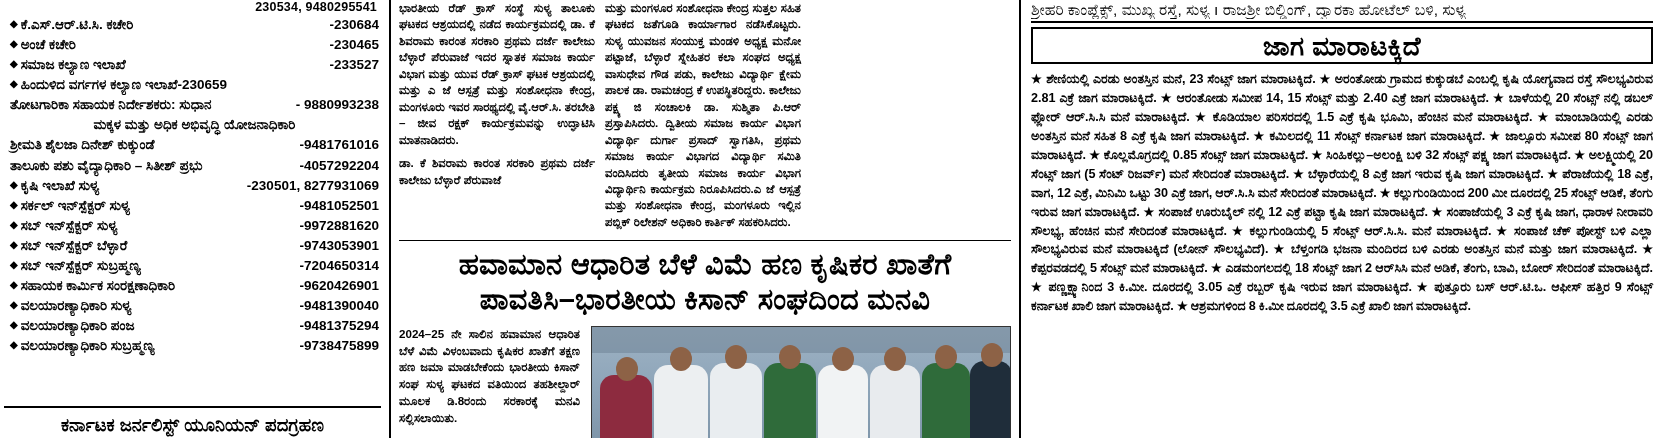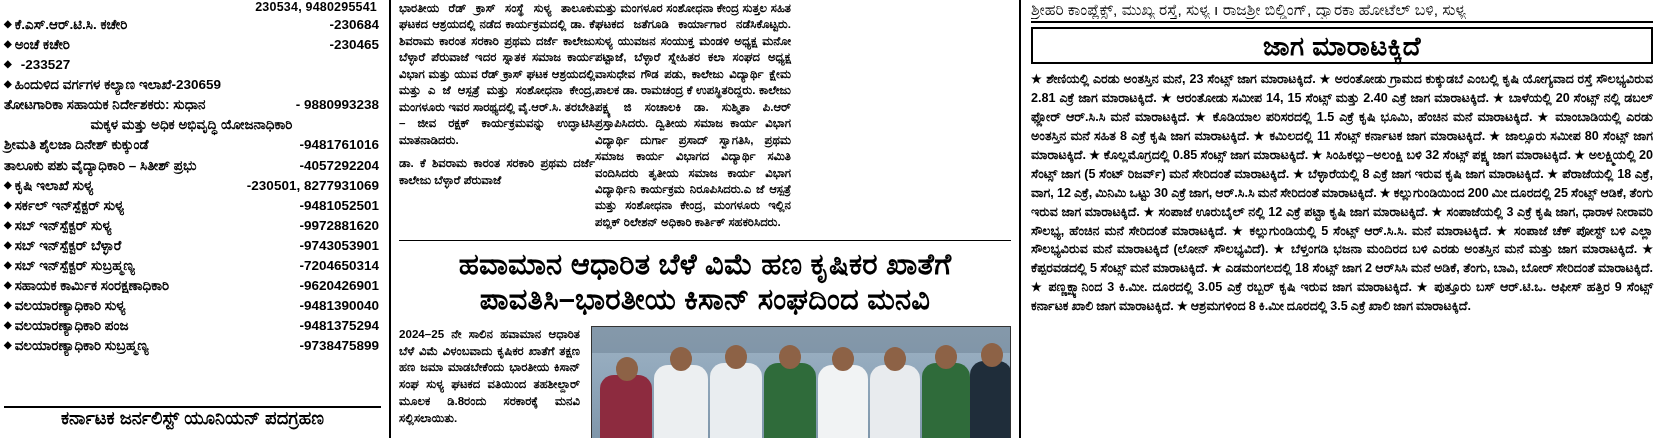--- a/index.html
+++ b/index.html
@@ -16,21 +16,21 @@
     position: relative;
     width: 1661px;
     height: 438px;
     display: flex;
     align-items: stretch;
   }
 
   
   .col-dir {
     width: 385px;
-    padding: 0 6px 0 4px;
+    padding: 0 6px 0 10px;
     position: relative;
     flex: 0 0 auto;
   }
   .dir-top-num {
     text-align: right;
     font-size: 12.5px;
     font-weight: bold;
     letter-spacing: .2px;
     margin: 0 2px 1px 0;
   }
@@ -62,21 +62,21 @@
     display: flex;
     justify-content: space-between;
     font-size: 13.5px;
     font-weight: bold;
     line-height: 1.5;
     white-space: nowrap;
   }
   .dir-footer {
     position: absolute;
     left: 8px;
-    bottom: 9px;
+    bottom: 2px;
     width: 369px;
     text-align: center;
     font-size: 18px;
     font-weight: bold;
     white-space: nowrap;
   }
   .dir-footer-rule {
     position: absolute;
     left: 4px;
     bottom: 30px;
@@ -95,20 +95,21 @@
 
   
   .col-news {
     width: 620px;
     flex: 0 0 auto;
     padding: 0 4px;
     position: relative;
   }
   .news-cols {
     display: flex;
+    gap: 10px;
   }
   .news-cols .nc {
     width: 196px;
     font-size: 11.6px;
     line-height: 1.42;
     text-align: justify;
     font-weight: 600;
   }
   .news-cols .nc p { margin: 0 0 7px 0; }
   .headline {
@@ -219,20 +220,21 @@
       <span class="nm">ಕೆ.ಎಸ್.ಆರ್.ಟಿ.ಸಿ. ಕಚೇರಿ</span>
       <span class="ph">-230684</span>
     </div>
     <div class="dir-row">
       <span class="bullet">◆</span>
       <span class="nm">ಅಂಚೆ ಕಚೇರಿ</span>
       <span class="ph">-230465</span>
     </div>
     <div class="dir-row">
       <span class="bullet">◆</span>
+      <span class="nm">ಸಮಾಜ ಕಲ್ಯಾಣ ಇಲಾಖೆ</span>
       <span class="ph">-233527</span>
     </div>
     <div class="dir-row">
       <span class="bullet">◆</span>
       <span class="nm">ಹಿಂದುಳಿದ ವರ್ಗಗಳ ಕಲ್ಯಾಣ ಇಲಾಖೆ-230659</span>
       <span class="ph"></span>
     </div>
 
     <div class="dir-sub">
       <span>ತೋಟಗಾರಿಕಾ ಸಹಾಯಕ ನಿರ್ದೇಶಕರು:  ಸುಧಾನ</span>

